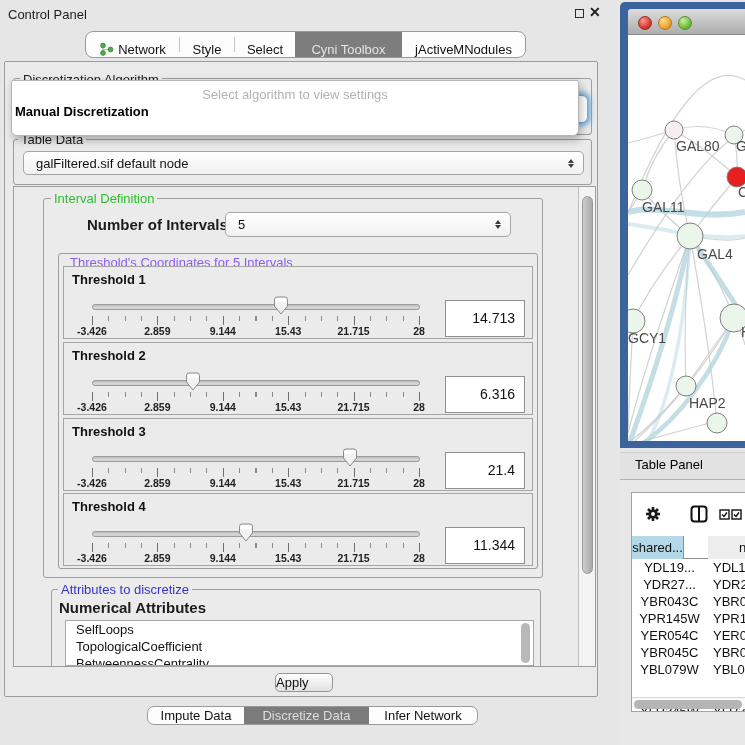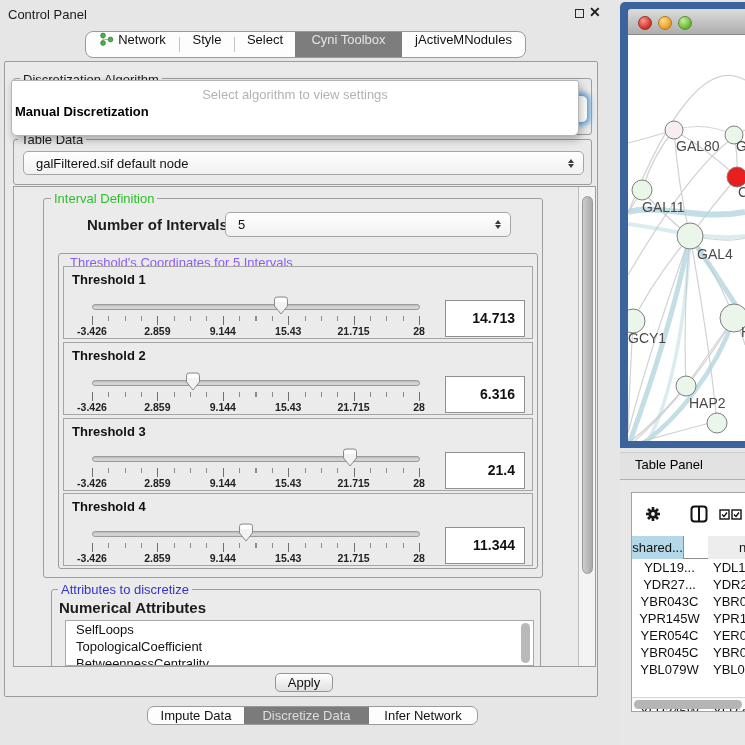--- a/index.html
+++ b/index.html
@@ -10,21 +10,21 @@
   .lbl13 { font-size:15px; color:#1c1c1c; }
   .bold { font-weight:bold; }
 
   
   #cp-title { left:8px; top:7px; font-size:13px; color:#1b1b1b; }
   #float-icon { left:575px; top:9px; width:9px; height:9px; border:1.5px solid #2c2c2c; background:transparent; }
   #close-icon { left:589px; top:4px; font-size:14px; font-weight:bold; color:#1b1b1b; }
 
   
   #top-tabs { left:85px; top:31px; width:441px; height:27px; background:#fdfdfd; border:1px solid #9a9a9a; border-radius:8px; display:flex; overflow:hidden; }
-  .ttab { height:100%; display:flex; align-items:flex-start; justify-content:center; font-size:13px; color:#111; position:relative; }
+  .ttab { height:100%; display:flex; align-items:flex-end; justify-content:center; font-size:13px; color:#111; position:relative; }
   .ttab.sel { background:#7d7d7d; color:#e4e4e4; }
   .tsep { width:1px; height:15px; background:#c4c4c4; align-self:center; }
 
   
   #main-panel { left:4px; top:61px; width:594px; height:636px; background:#eaeaea; border:1px solid #9c9c9c; border-radius:2px; }
 
   .groupbox { position:absolute; border:1px solid #9d9d9d; border-radius:3px; }
   .grouplbl { position:absolute; font-size:13px; background:#eaeaea; padding:0 3px; white-space:nowrap; }
 
   
@@ -50,29 +50,29 @@
   #vscroll-thumb { position:absolute; right:2.5px; top:9px; width:11px; height:378px; border-radius:6px; background:linear-gradient(90deg,#cdcdcd,#a9a9a9); border:1px solid #999; }
 
   
   .tpanel { position:absolute; left:49px; width:470px; height:73px; background:#ebebeb; border:1px solid #a5a5a5; }
   .tpanel .tlabel { position:absolute; left:8px; top:5px; font-size:13px; font-weight:bold; color:#111; }
   .track { position:absolute; left:28px; top:37px; width:328px; height:6px; border:1px solid #9b9b9b; border-radius:3px; background:linear-gradient(#bcbcbc,#d6d6d6 60%,#cfcfcf); }
   .ticks-minor { position:absolute; left:28px; top:49px; width:329px; height:5px; background:repeating-linear-gradient(to right,#8b8b8b 0 1px,transparent 1px 16.35px); }
   .ticks-major { position:absolute; left:28px; top:49px; width:329px; height:9px; background:repeating-linear-gradient(to right,#6f6f6f 0 1px,transparent 1px 65.4px); }
   .scale-lbl { position:absolute; top:58px; font-size:10.5px; font-weight:bold; color:#222; transform:translateX(-50%); white-space:nowrap; }
   .slider-thumb { position:absolute; top:29px; width:16px; height:19px; z-index:2; }
-  .valbox { position:absolute; left:381px; top:33px; width:80px; height:37px; background:#fff; border:1px solid #8f8f8f; font-size:14px; color:#111; text-align:right; line-height:35px; padding-right:9px;font-weight:bold; }
+  .valbox { position:absolute; left:381px; top:33px; width:80px; height:37px; background:#fff; border:1px solid #8f8f8f; font-size:14px; color:#111; text-align:right; line-height:35px; padding-right:9px; }
 
   
   #attr-list { position:absolute; left:51px; top:433px; width:469px; height:46px; background:#fff; border:1px solid #a8a8a8; overflow:hidden; font-size:13px; color:#111; }
   #attr-list .li { height:17px; line-height:17px; padding-left:10px; }
   #attr-scroll { position:absolute; right:3px; top:2px; width:9px; height:40px; border-radius:5px; background:#b9b9b9; }
 
   
-  #apply-btn { left:275px; top:673px; width:58px; height:19px; border:1px solid #969696; border-radius:5px; background:linear-gradient(#ffffff,#e0e0e0); font-size:13px; color:#111; text-align:center; line-height:17px; }
+  #apply-btn { left:275px; top:673px; width:58px; height:19px; border:1px solid #969696; border-radius:5px; background:linear-gradient(#ffffff,#e0e0e0); font-size:13px; color:#111; line-height:17px; }
 
   
   #bottom-tabs { left:147px; top:706px; height:19px; display:flex; border:1px solid #9a9a9a; border-radius:7px; background:#fdfdfd; overflow:hidden; }
   .btab { height:100%; display:flex; align-items:center; justify-content:center; font-size:13px; color:#111; }
   .btab.sel { background:#7b7b7b; color:#dedede; }
 
   
   #net-frame { left:620px; top:2px; width:125px; height:446px; background:#3b639c; border-radius:5px 0 0 0; }
   #net-titlebar { position:absolute; left:8px; top:7px; right:0; height:26px; background:linear-gradient(#dcdcdc,#adadad); border-bottom:1px solid #8b8b8b; border-radius:3px 0 0 0; }
   .tlight { position:absolute; top:7px; width:14px; height:14px; border-radius:50%; }

